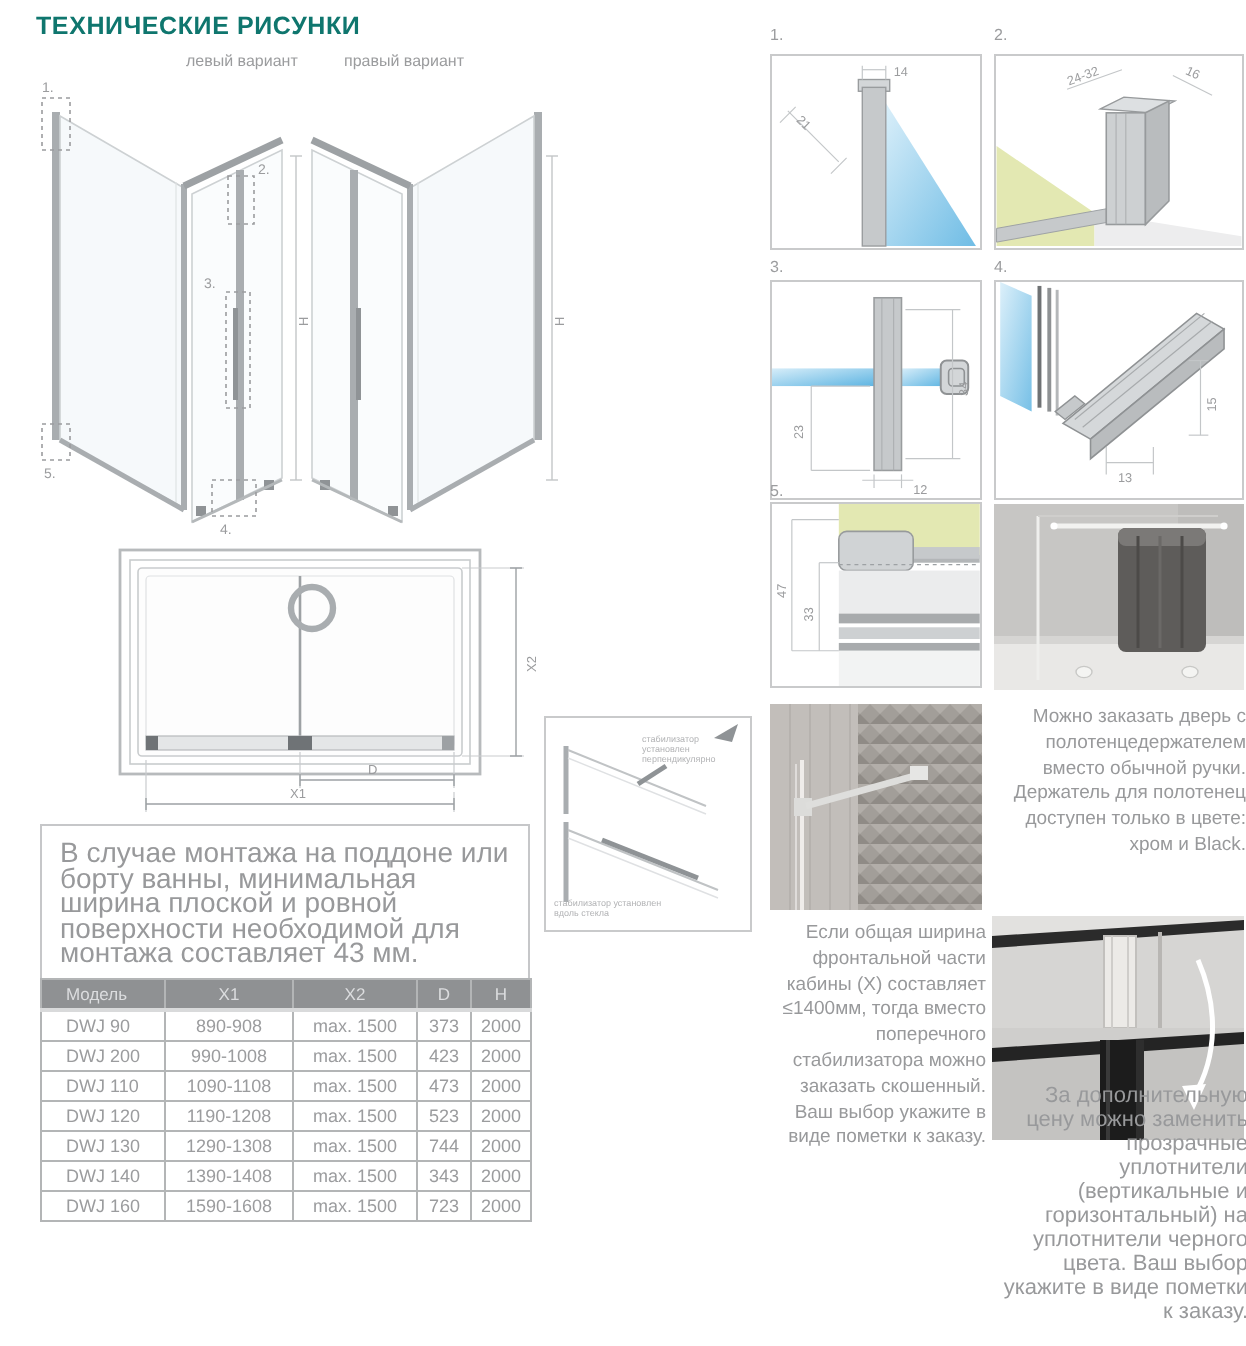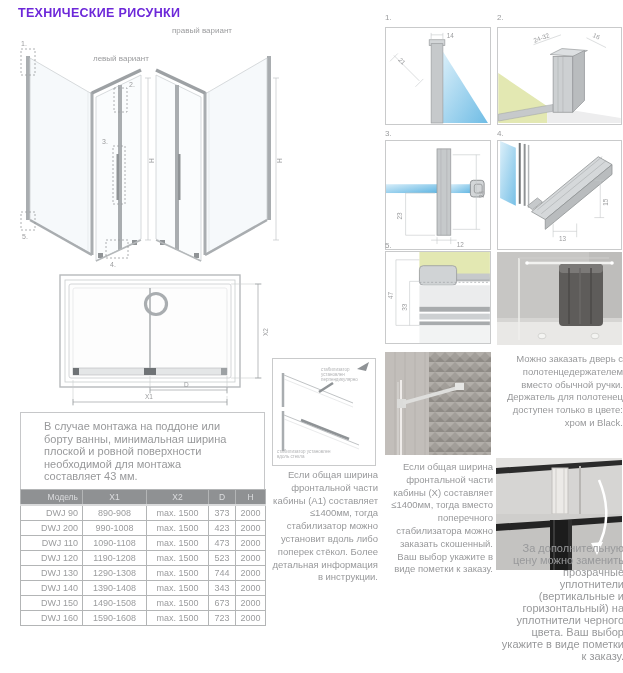--- a/index.html
+++ b/index.html
@@ -1,29 +1,29 @@
 <!DOCTYPE html>
 <html><head>
 <meta charset="utf-8">
 <style>
   html,body{margin:0;padding:0;background:#fff;}
   #page{position:relative;width:623px;height:673px;background:#ffffff;overflow:hidden;
         font-family:"Liberation Sans","DejaVu Sans",sans-serif;color:#9b9c9e;}
   .abs{position:absolute;}
-  #title{left:18px;top:6px;font-size:12.5px;font-weight:bold;color:#6d28d9;letter-spacing:.3px;}
+  #title{left:18px;top:6px;font-size:12.5px;font-weight:bold;color:#0f766e;letter-spacing:.3px;}
   .variant-label{top:26px;font-size:8px;color:#9b9c9e;}
   #note-box{left:20px;top:412px;width:245px;box-sizing:border-box;border:1px solid #c6c7c9;
-            padding:7px 23px;font-size:11px;line-height:12.5px;color:#98999b;}
+            padding:7px 9px;font-size:14px;line-height:12.5px;color:#98999b;}
   
   #spec-table{left:20px;top:489px;width:245px;border-collapse:collapse;font-size:9px;table-layout:fixed;}
   #spec-table th,#spec-table td{border:1px solid #b3b5b6;padding:1px 4px;text-align:center;
             white-space:nowrap;overflow:hidden;color:#9b9c9e;height:12px;}
   #spec-table th{background:#8f9193;color:#dcdddf;font-weight:normal;font-size:8.5px;
             border-bottom:2px solid #d9dadb;}
-  #spec-table .model-col{text-align:right;padding-left:12px;}
+  #spec-table .model-col{text-align:left;padding-left:12px;}
   #spec-table col.c1{width:62px}#spec-table col.c2{width:64px}#spec-table col.c3{width:62px}
   #spec-table col.c4{width:27px}#spec-table col.c5{width:30px}
   
   #stab-box{left:272px;top:358px;width:104px;height:108px;border:1px solid #c9cacb;box-sizing:border-box;}
   .tiny-label{position:absolute;font-size:4.5px;line-height:5px;color:#b2b3b5;}
   
   .para{font-size:9.5px;line-height:12.8px;color:#98999b;text-align:right;}
   #text1{left:272px;top:469px;width:106px;}
   #text2{left:385px;top:461px;width:108px;}
   #caption-towel{left:497px;top:353px;width:126px;}
@@ -36,21 +36,21 @@
   .dimtxt{font-size:6.5px;fill:#9b9c9e;}
   .callout-txt{font-size:7px;fill:#9b9c9e;}
 </style>
 </head>
 <body>
 
 <div id="page">
 
   <div id="title" class="abs">ТЕХНИЧЕСКИЕ РИСУНКИ</div>
 
-  <div class="variant-label abs" style="left:93px;margin-top:28px;">левый вариант</div>
+  <div class="variant-label abs" style="left:93px;">левый вариант</div>
   <div class="variant-label abs" style="left:172px;">правый вариант</div>
 
   <svg class="abs" style="left:18px;top:34px;" width="265" height="236" viewBox="0 0 265 236">
     <defs>
       <g id="panelset">
         <rect x="8" y="22" width="4" height="164" fill="#a9adb0"></rect>
         <polygon points="12,24 74,60 74,220 12,186" fill="#f6f9fb" stroke="#cdd1d3" stroke-width="0.8"></polygon>
         <line x1="70" y1="57" x2="70" y2="218" stroke="#e0e3e5" stroke-width="0.6"></line>
         <rect x="72.5" y="58" width="3" height="163" fill="#a9adb0"></rect>
         <line x1="74" y1="59" x2="123" y2="36" stroke="#9da1a4" stroke-width="3.5"></line>
@@ -186,27 +186,20 @@
           <td>2000</td>
         </tr>
         <tr>
           <td class="model-col">DWJ 140</td>
           <td>1390-1408</td>
           <td>max. 1500</td>
           <td>343</td>
           <td>2000</td>
         </tr>
         <tr>
-          <td class="model-col">DWJ 150</td>
-          <td>1490-1508</td>
-          <td>max. 1500</td>
-          <td>673</td>
-          <td>2000</td>
-        </tr>
-        <tr>
           <td class="model-col">DWJ 160</td>
           <td>1590-1608</td>
           <td>max. 1500</td>
           <td>723</td>
           <td>2000</td>
         </tr>
       </tbody>
   </table>
 
   <div id="stab-box" class="abs">
@@ -218,21 +211,20 @@
       <line x1="46" y1="33" x2="60" y2="24" stroke="#8f9396" stroke-width="2.5"></line>
       <line x1="10" y1="52" x2="10" y2="92" stroke="#a9adb0" stroke-width="2.5"></line>
       <line x1="11" y1="56" x2="86" y2="86" stroke="#c0c3c5" stroke-width="1"></line>
       <line x1="11" y1="60" x2="86" y2="90" stroke="#dfe1e3" stroke-width="0.7"></line>
       <line x1="28" y1="61" x2="76" y2="80" stroke="#8f9396" stroke-width="2.5"></line>
     </svg>
     <div class="tiny-label" style="left:48px;top:8px;width:44px;">стабилизатор установлен перпендикулярно</div>
     <div class="tiny-label" style="left:4px;top:90px;width:60px;">стабилизатор установлен вдоль стекла</div>
   </div>
 
-  <div id="text1" class="para abs">Если общая ширина фронтальной части кабины (А1) составляет ≤1400мм, тогда стабилизатор можно установит вдоль либо поперек стёкол. Более детальная информация в инструкции.</div>
   <div id="text2" class="para abs">Если общая ширина фронтальной части кабины (X) составляет ≤1400мм, тогда вместо поперечного стабилизатора можно заказать скошенный. Ваш выбор укажите в виде пометки к заказу.</div>
 
   <div class="detail-num abs" style="left:385px;top:13px;">1.</div>
   <svg class="dbox abs" style="left:385px;top:27px;" width="106" height="98" viewBox="0 0 106 98">
     <defs>
       <linearGradient id="glass" x1="0" y1="0" x2="1" y2="1">
         <stop offset="0" stop-color="#d6edf9"></stop>
           <stop offset="1" stop-color="#5fb5e2"></stop>
       </linearGradient>
     </defs>

